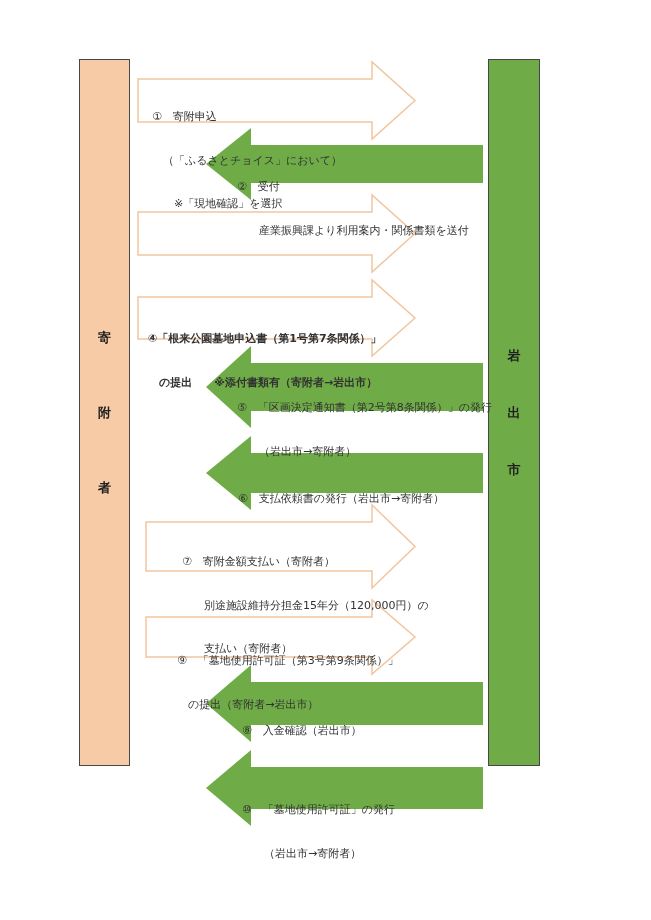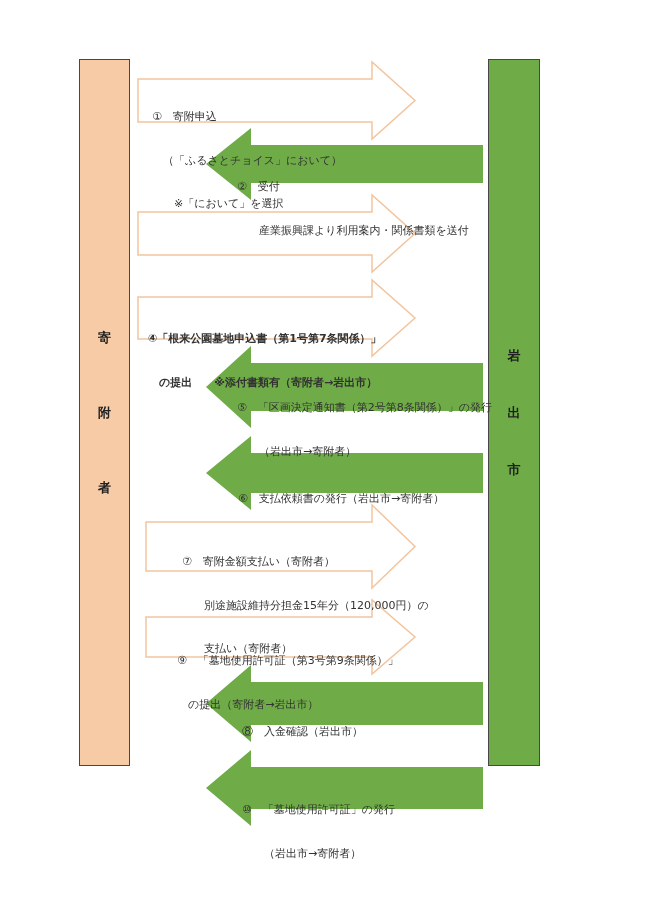--- a/index.html
+++ b/index.html
@@ -50,21 +50,21 @@
 
   <div class="actor-col right">
     <span>岩</span>
     <span>出</span>
     <span>市</span>
   </div>
 
   <div class="step" style="left:152px;top:81px;">
     <div>①　寄附申込</div>
     <div>　（「ふるさとチョイス」において）</div>
-    <div>　　※「において」を選択</div>
+    <div>　　※「現地確認」を選択</div>
   </div>
 
   <div class="step" style="left:237px;top:151px;">
     <div>②　受付</div>
     <div>　　産業振興課より利用案内・関係書類を送付</div>
   </div>
 
 
   <div class="step" style="left:148px;top:303px;font-weight:bold;">
     <div>④「根来公園墓地申込書（第1号第7条関係）」</div>
@@ -84,21 +84,21 @@
     <div>⑦　寄附金額支払い（寄附者）</div>
     <div>　　別途施設維持分担金15年分（120,000円）の</div>
     <div>　　支払い（寄附者）</div>
   </div>
 
   <div class="step" style="left:177px;top:625px;">
     <div>⑨　「墓地使用許可証（第3号第9条関係）」</div>
     <div>　の提出（寄附者→岩出市）</div>
   </div>
 
-  <div class="step" style="left:242px;top:695px;font-family:Liberation Serif, serif;">
+  <div class="step" style="left:242px;top:695px;">
     <div>⑧　入金確認（岩出市）</div>
   </div>
 
   <div class="step" style="left:242px;top:774px;">
     <div>⑩　「墓地使用許可証」の発行</div>
     <div>　　（岩出市→寄附者）</div>
   </div>
 
 </div>
 

